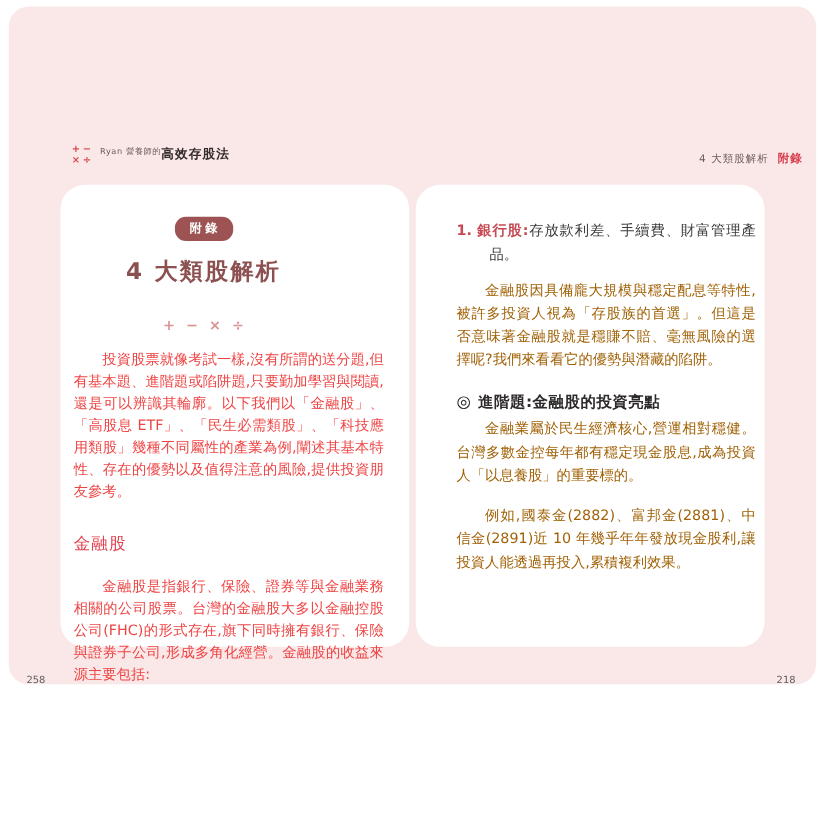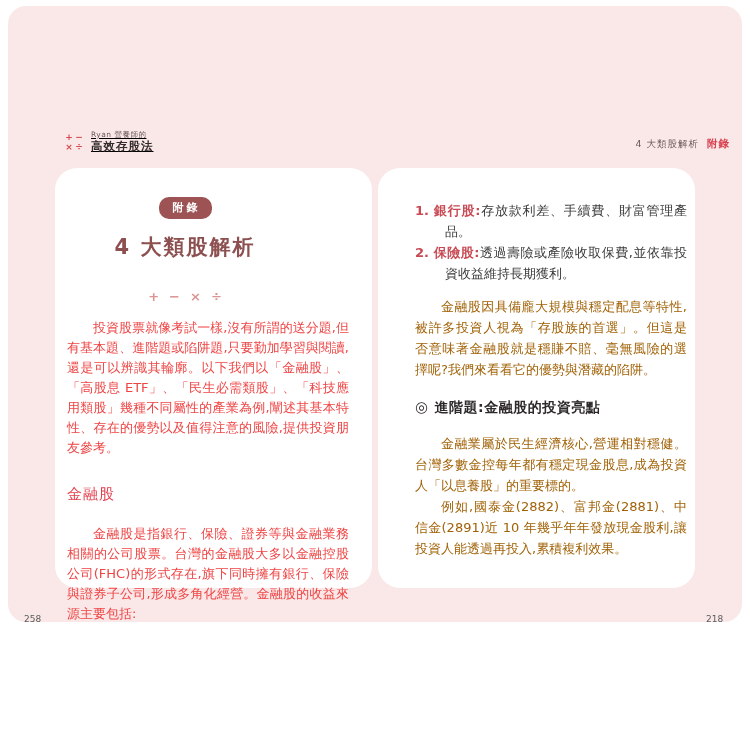--- a/index.html
+++ b/index.html
@@ -9,21 +9,21 @@
     background:#ffffff;
   }
   .pink-bg{
     position:absolute;left:8px;top:6px;width:734px;height:616px;
     background:#fae8e8;border-radius:18px;
   }
   
   .hdr-left{position:absolute;left:64px;top:131px;display:flex;align-items:center;gap:7px;}
   .logo-grid{display:grid;grid-template-columns:10px 10px;grid-auto-rows:10px;
     font-size:9px;font-weight:bold;color:#d6494e;line-height:10px;text-align:center;}
-  .brand{display:flex;flex-direction:column;line-height:1.15;text-decoration:underline;}
+  .brand{display:flex;flex-direction:row;line-height:1.15;}
   .brand-top{font-size:7.5px;color:#6b5b5b;letter-spacing:.5px;}
   .brand-bottom{font-size:11.5px;font-weight:bold;color:#332b2b;letter-spacing:1px;}
   .hdr-right{position:absolute;right:20px;top:137px;display:flex;align-items:center;gap:8px;}
   .running-title{font-size:9.5px;color:#6b5b5b;letter-spacing:1px;}
   .running-section{font-size:10.5px;font-weight:bold;color:#d9404f;letter-spacing:1px;}
   
   .page-card{position:absolute;top:168px;width:317px;height:420px;background:#ffffff;border-radius:22px;}
   .page-left{left:55px;}
   .page-right{left:378px;}
   .page-num{position:absolute;font-size:9px;color:#5a5a5a;top:614px;}
@@ -45,22 +45,22 @@
   
   .right-body{position:absolute;left:37px;top:32px;width:272px;}
   .list-item{font-size:13px;line-height:21px;color:#3a3a3a;text-align:justify;
     padding-left:2.3em;text-indent:-2.3em;margin:0;}
   .red{color:#c84a54;font-weight:bold;}
   .r-para{font-size:13px;line-height:21px;color:#a16207;text-align:justify;text-indent:2em;margin:0;}
   .r-para1{margin-top:12px;}
   .adv-heading{margin:18px 0 0 0;font-size:14px;font-weight:bold;color:#2e2a2a;letter-spacing:.5px;}
   .target{font-size:15px;color:#2e2a2a;margin-right:6px;font-weight:bold;}
   .point-heading{margin:7px 0 0 0;font-size:13px;font-weight:bold;color:#c9404d;letter-spacing:.5px;}
-  .r-para2{margin-top:16px;}
-  .r-para3{margin-top:0;}
+  .r-para2{margin-top:5px;}
+  .r-para3{margin-top:16px;}
 </style>
 </head>
 <body>
 
 <div class="canvas">
   <div class="pink-bg"></div>
 
   <div class="hdr-left">
     <div class="logo-grid">
       <span>+</span>
@@ -91,21 +91,20 @@
       <p class="para">投資股票就像考試一樣,沒有所謂的送分題,但有基本題、進階題或陷阱題,只要勤加學習與閱讀,還是可以辨識其輪廓。以下我們以「金融股」、「高股息 ETF」、「民生必需類股」、「科技應用類股」幾種不同屬性的產業為例,闡述其基本特性、存在的優勢以及值得注意的風險,提供投資朋友參考。</p>
       <h3 class="section-heading">金融股</h3>
       <p class="para para2">金融股是指銀行、保險、證券等與金融業務相關的公司股票。台灣的金融股大多以金融控股公司(FHC)的形式存在,旗下同時擁有銀行、保險與證券子公司,形成多角化經營。金融股的收益來源主要包括:</p>
     </div>
     <span style="position:absolute;"></span>
   </div>
 
   <div class="page-card page-right">
     <div class="right-body">
       <p class="list-item"><span class="red">1.</span> <span class="red">銀行股:</span><span>存放款利差、手續費、財富管理產品。</span></p>
-      <p class="list-item"><span class="red">2.</span> <span class="red">保險股:</span><span>透過壽險或產險收取保費,並依靠投資收益維持長期獲利。</span></p>
 
       <p class="r-para r-para1">金融股因具備龐大規模與穩定配息等特性,被許多投資人視為「存股族的首選」。但這是否意味著金融股就是穩賺不賠、毫無風險的選擇呢?我們來看看它的優勢與潛藏的陷阱。</p>
 
       <h4 class="adv-heading"><span class="target">◎</span><span>進階題:金融股的投資亮點</span></h4>
       <p class="r-para r-para2">金融業屬於民生經濟核心,營運相對穩健。台灣多數金控每年都有穩定現金股息,成為投資人「以息養股」的重要標的。</p>
       <p class="r-para r-para3">例如,國泰金(2882)、富邦金(2881)、中信金(2891)近 10 年幾乎年年發放現金股利,讓投資人能透過再投入,累積複利效果。</p>
     </div>
   </div>
 
   <span class="page-num page-num-left">258</span>

